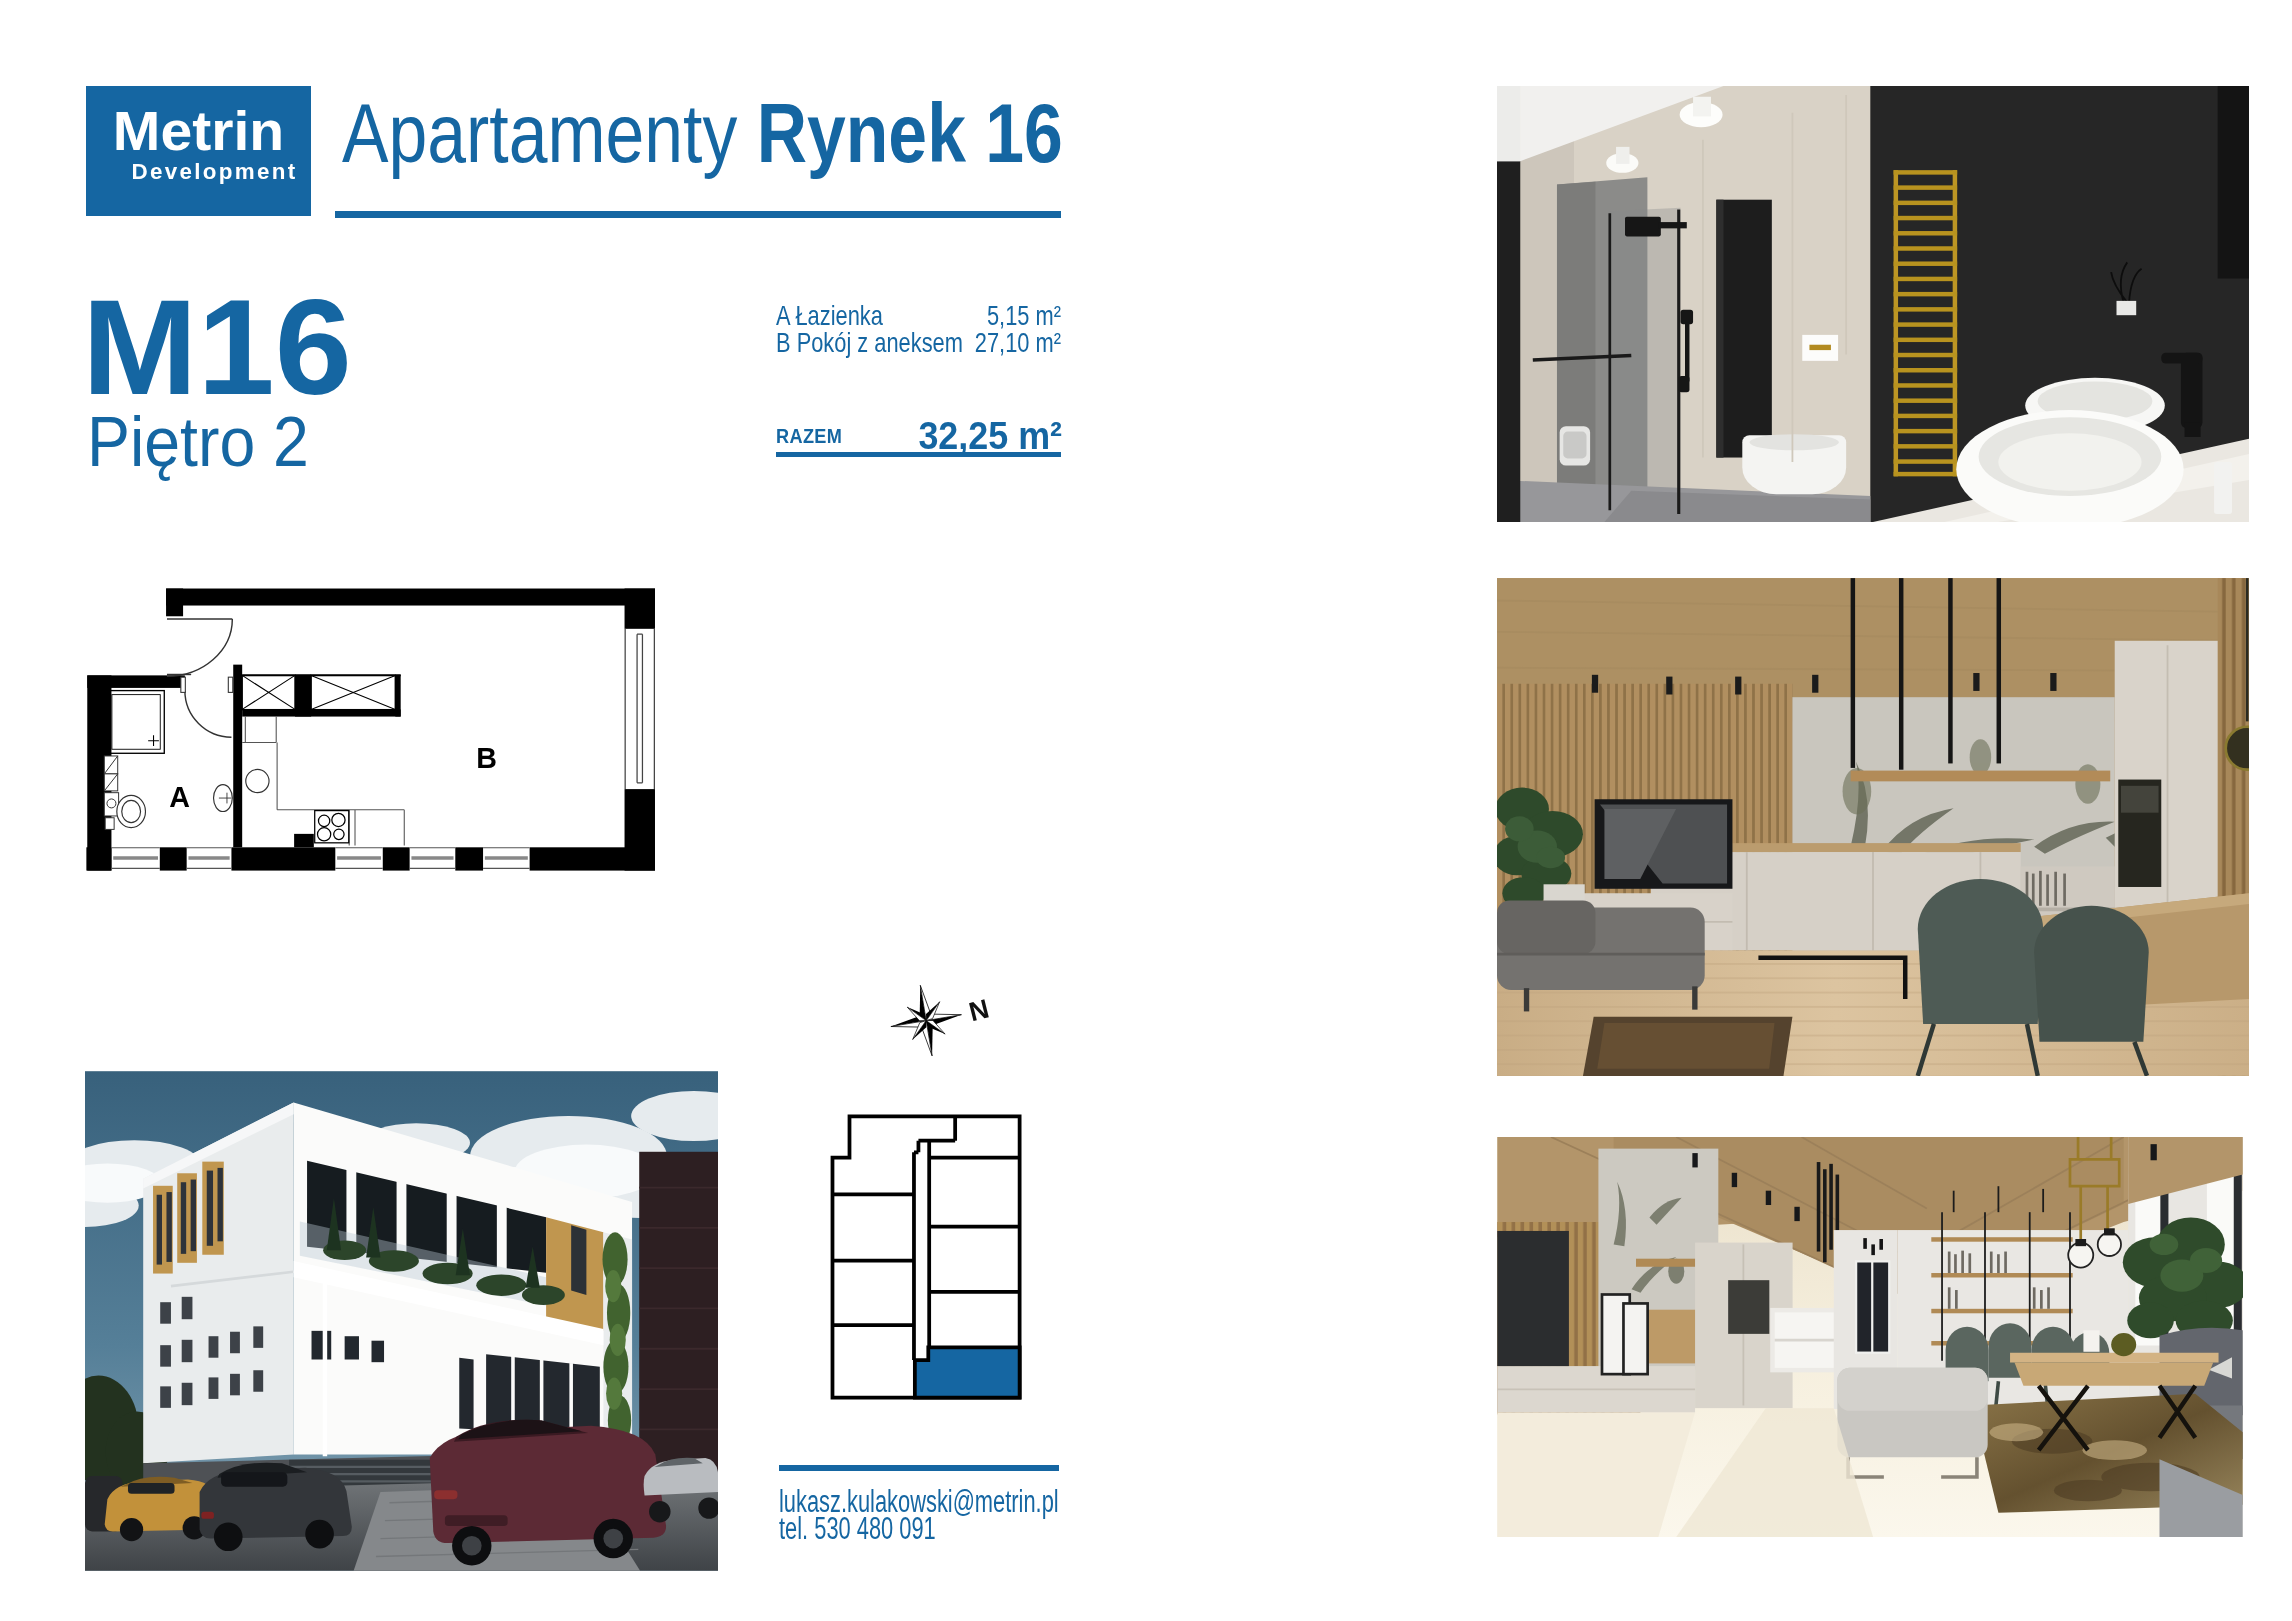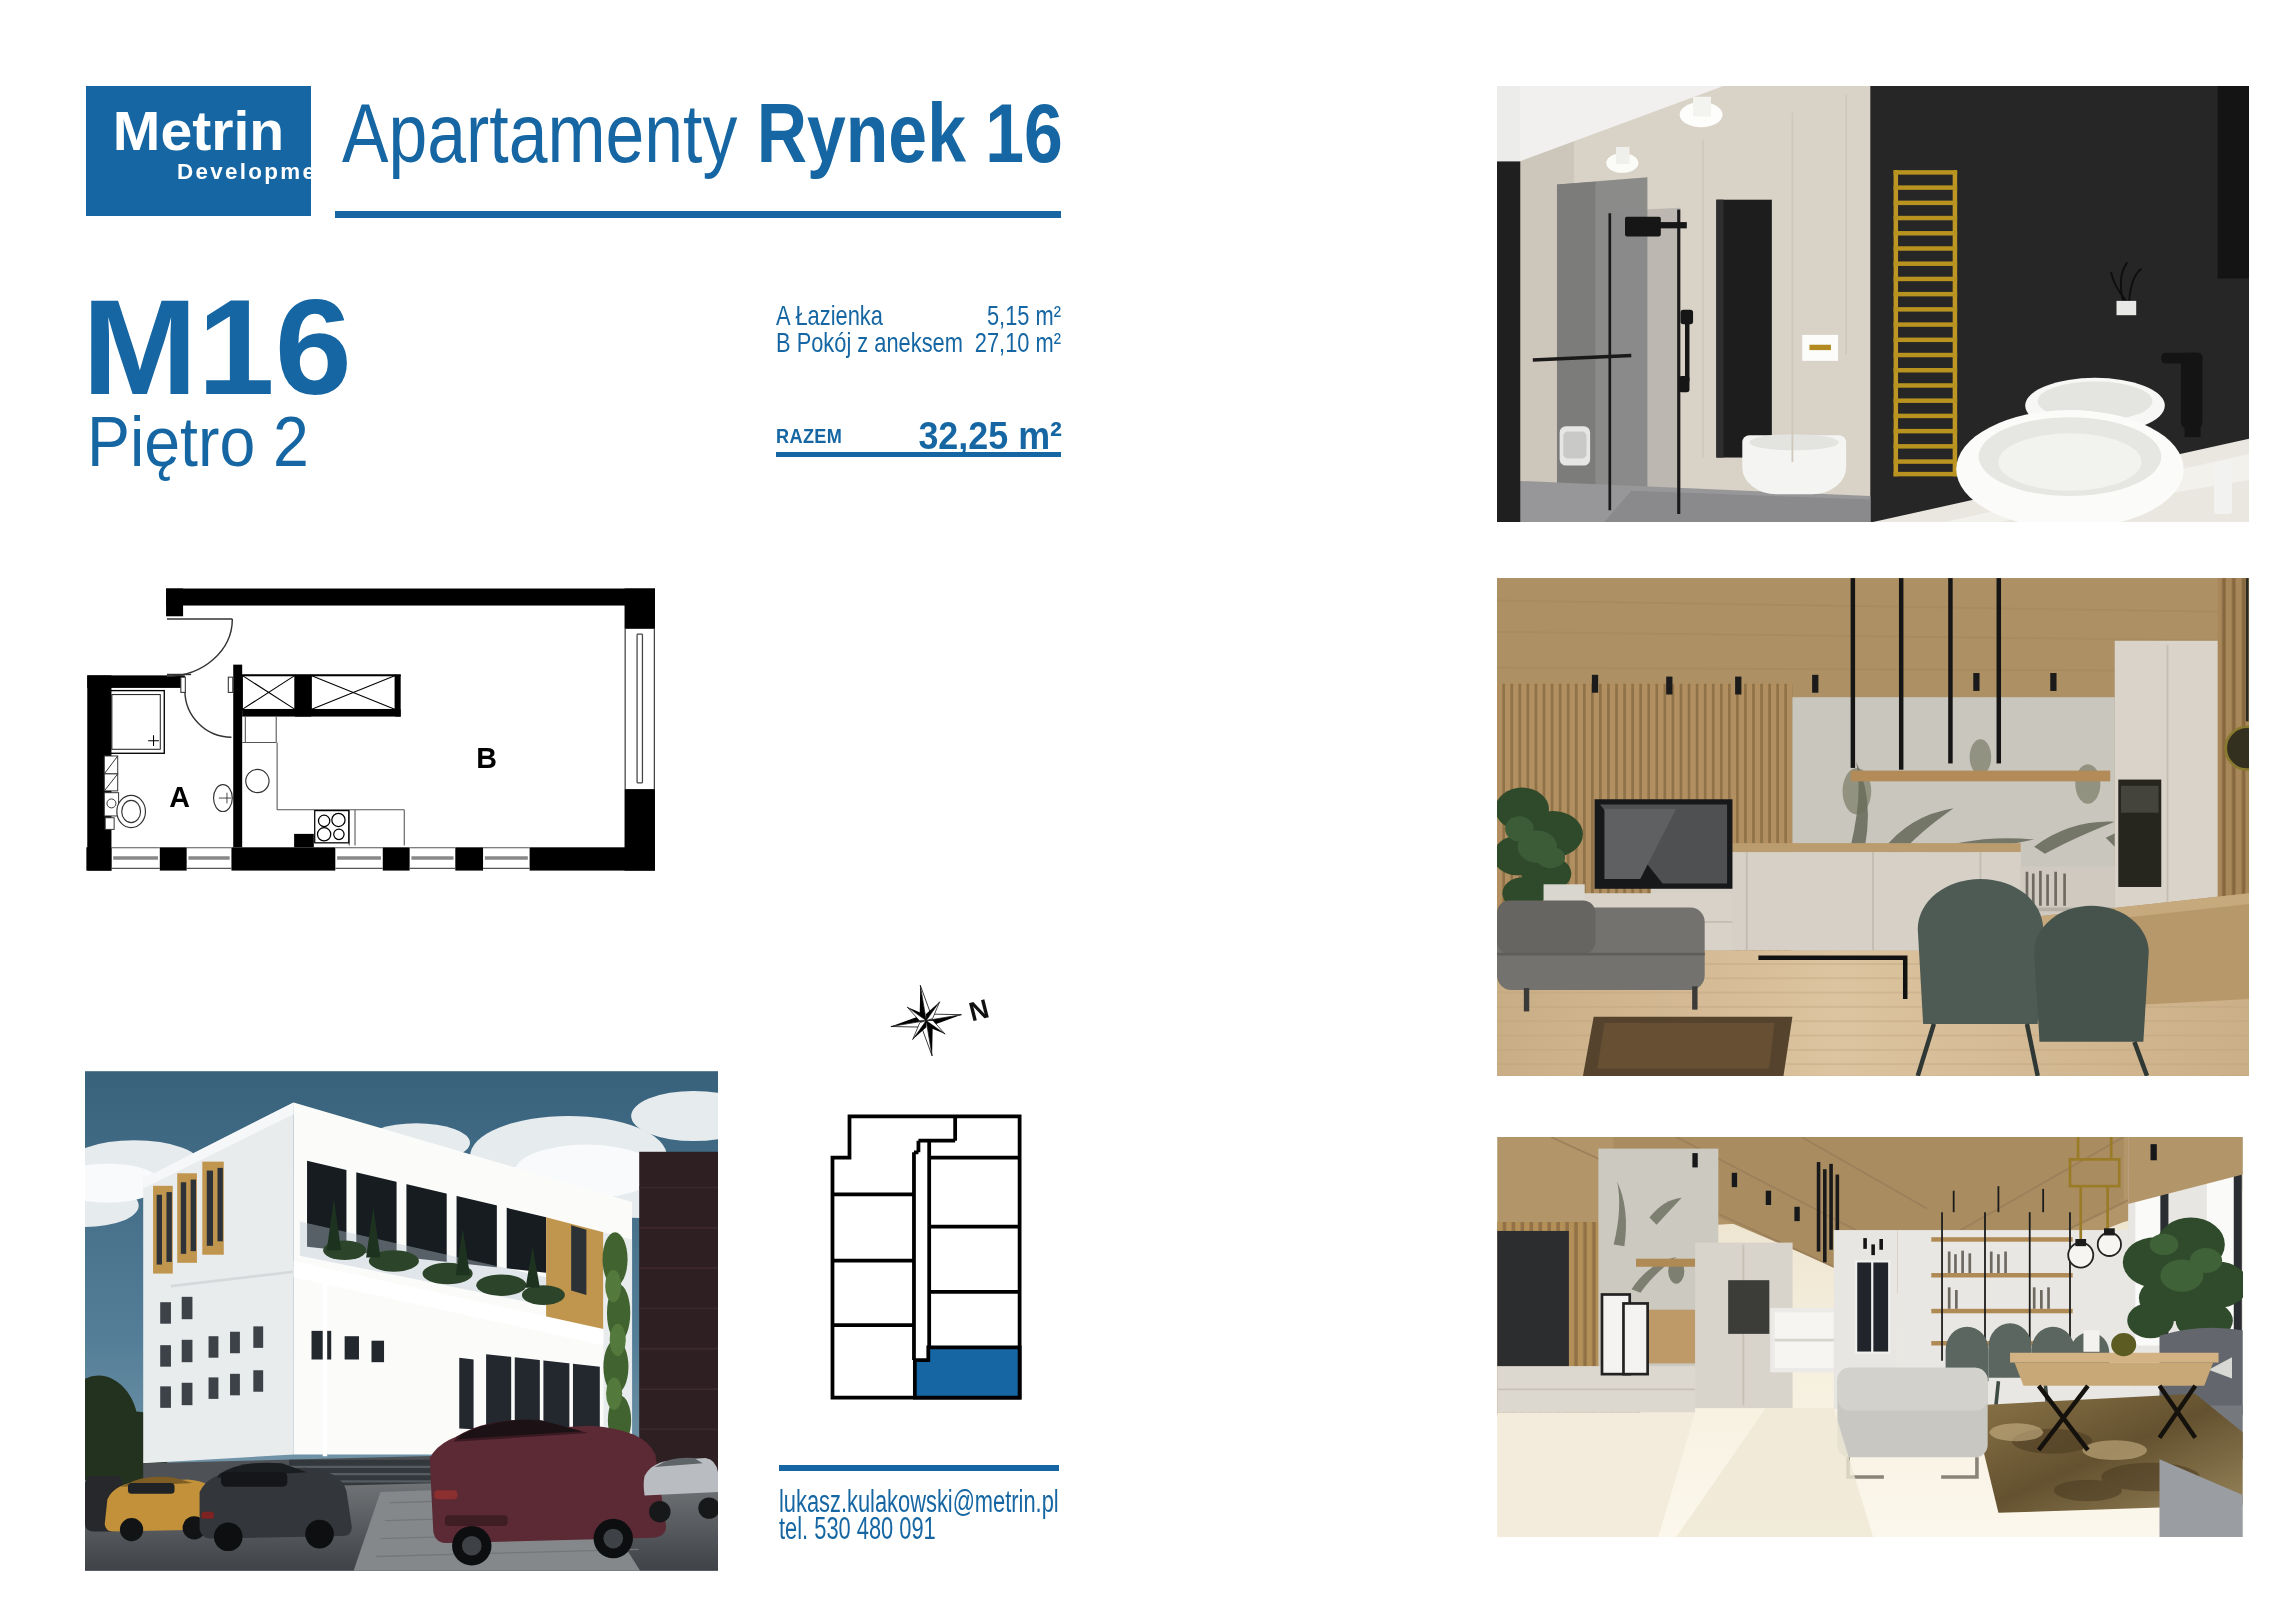--- a/index.html
+++ b/index.html
@@ -4,21 +4,21 @@
 html,body{margin:0;padding:0;background:#fff}
 *{box-sizing:border-box}
 body{font-family:"Liberation Sans",sans-serif;width:2293px;height:1621px;position:relative;overflow:hidden}
 .abs{position:absolute}
 .blue{color:#1566A2}
 </style></head>
 <body>
 
 <div class="abs" style="left:86px;top:86px;width:225px;height:130px;background:#1566A2"></div>
 <div class="abs" style="left:86px;top:103px;width:225px;text-align:center;color:#fff;font-weight:bold;font-size:56px;line-height:1;transform:scaleX(1.02);transform-origin:center top">Metrin</div>
-<div class="abs" style="left:86px;top:161px;width:257px;text-align:right;color:#fff;font-weight:bold;font-size:22.4px;line-height:1;letter-spacing:2.3px;">Development</div>
+<div class="abs" style="left:86px;top:161px;width:257px;text-align:center;color:#fff;font-weight:bold;font-size:22.4px;line-height:1;letter-spacing:2.3px;">Development</div>
 
 <div class="abs blue" style="left:342px;top:92px;font-size:83px;line-height:1;white-space:nowrap;transform:scaleX(0.84);transform-origin:left top">Apartamenty <b>Rynek 16</b></div>
 <div class="abs" style="left:335px;top:211px;width:726px;height:7.2px;background:#1566A2"></div>
 
 <div class="abs blue" style="left:82px;top:279px;font-size:136px;font-weight:bold;line-height:1;transform:scaleX(1.02);transform-origin:left top">M16</div>
 <div class="abs blue" style="left:87px;top:407px;font-size:70px;line-height:1;transform:scaleX(0.92);transform-origin:left top">Piętro 2</div>
 
 <div class="abs blue" style="left:776px;top:302px;font-size:28px;line-height:27px;white-space:nowrap;transform:scaleX(0.78);transform-origin:left top">A Łazienka<br>B Pokój z aneksem</div>
 <div class="abs blue" style="left:913px;top:302px;width:148px;font-size:28px;line-height:27px;text-align:right;transform:scaleX(0.78);transform-origin:right top">5,15 m²<br>27,10 m²</div>
 <div class="abs blue" style="left:776px;top:426px;font-size:20.6px;font-weight:bold;line-height:1;letter-spacing:0.4px;transform:scaleX(0.88);transform-origin:left top">RAZEM</div>

